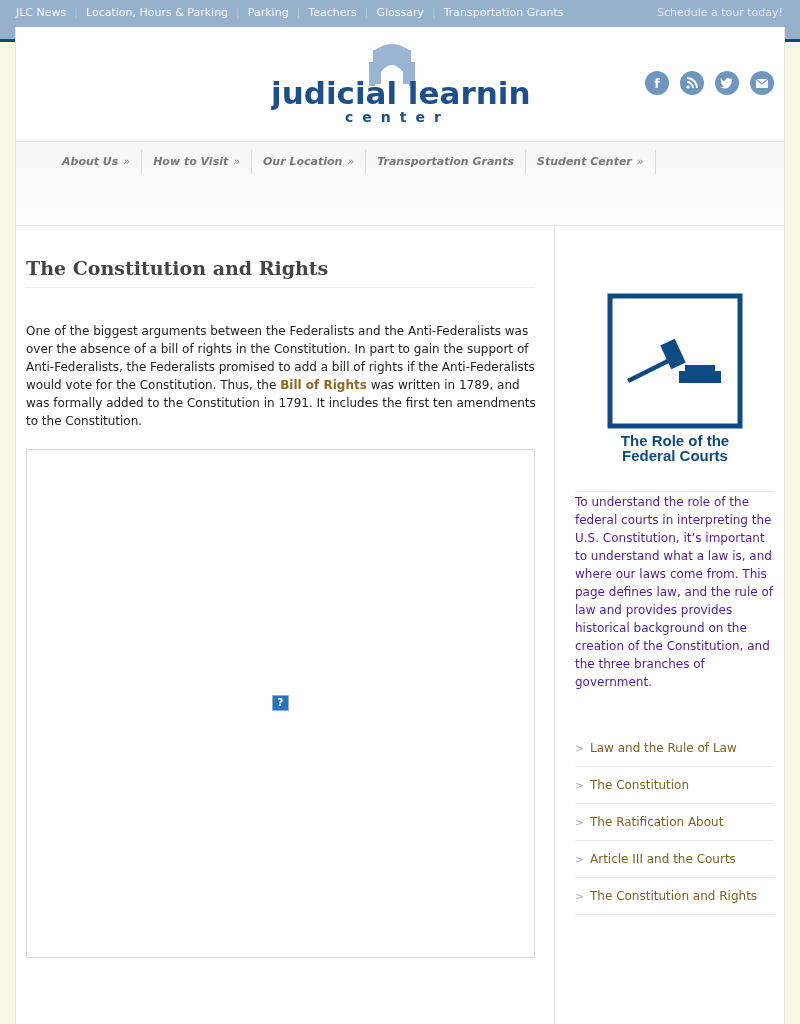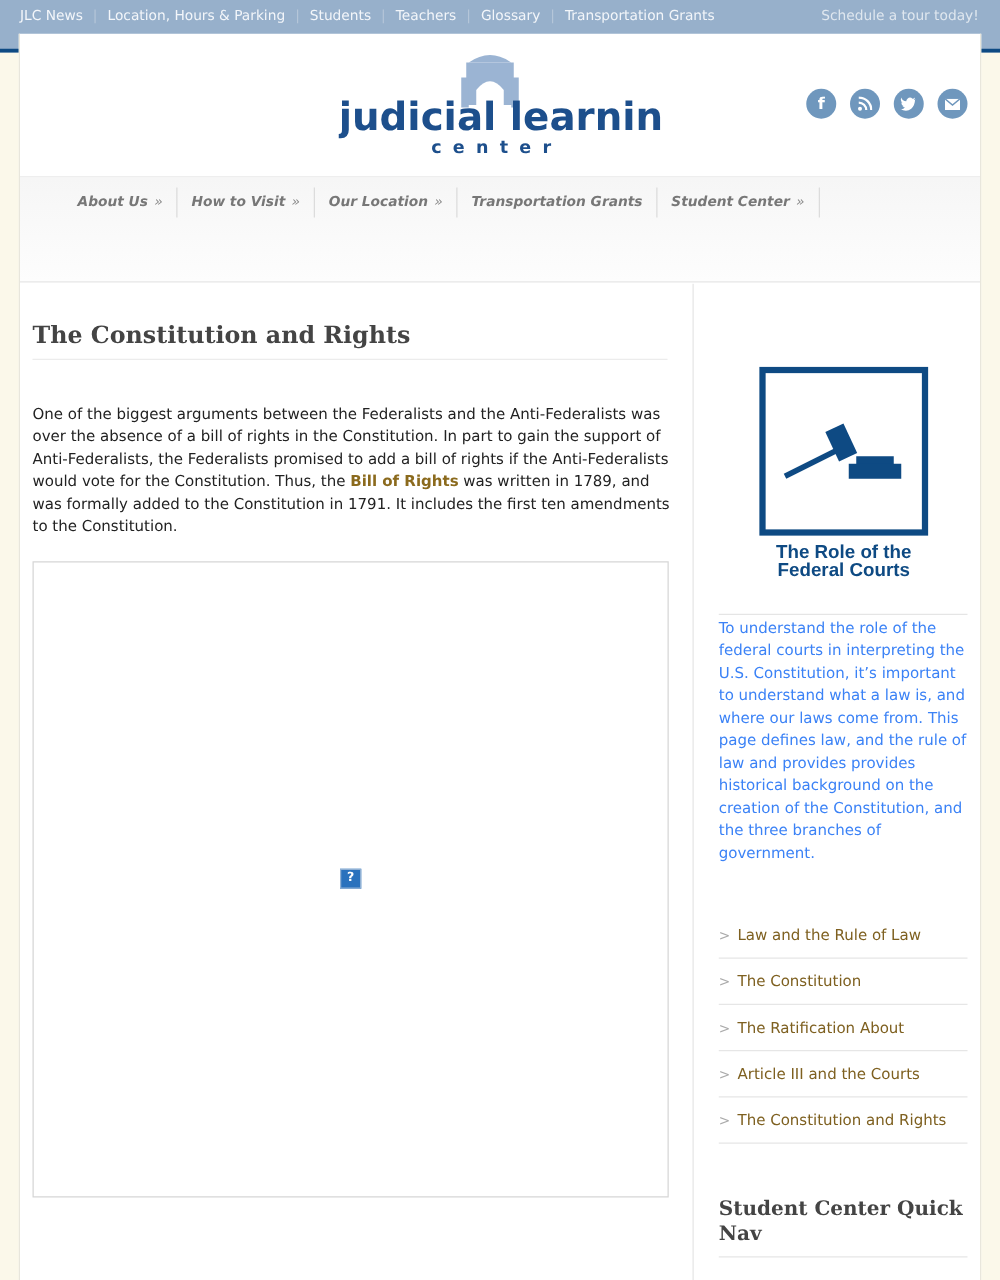--- a/index.html
+++ b/index.html
@@ -76,21 +76,21 @@
     .h2 {
       position: absolute; left: 10px; top: 765px;
       font-family: "DejaVu Serif", serif; font-size: 27px; color: #444;
     }
 
     .side { position: absolute; left: 540px; top: 200px; width: 230px; height: 800px; }
     .badge { position: absolute; left: 51px; top: 66px; width: 140px; height: 172px; }
     .badge-rule { position: absolute; left: 19px; top: 264px; width: 199px; border-top: 1px solid #e5e5e5; }
     .blurb {
       position: absolute; left: 19px; top: 266px; width: 204px;
-      font-size: 12px; line-height: 18px; color: #3b82f6;
+      font-size: 12px; line-height: 18px; color: #4c1d95;
     }
     .sidelist { position: absolute; left: 19px; top: 503px; width: 199px; list-style: none; }
     .sidelist li {
       height: 37px; border-bottom: 1px solid #e6e6e6;
       font-size: 12px; color: #7e6020; display: flex; align-items: center;
     }
     .sidelist li .chev { color: #aaa; font-size: 11px; width: 15px; }
     .sidehead {
       position: absolute; left: 19px; top: 730px; width: 199px;
       font-family: "DejaVu Serif", serif; font-size: 16px; color: #444; line-height: 20px;
@@ -99,21 +99,21 @@
   </style>
 </head>
 <body>
 
 <div class="topbar">
   <div class="links">
     <span class="item">JLC News</span>
       <span class="sep">|</span>
     <span class="item">Location, Hours &amp; Parking</span>
       <span class="sep">|</span>
-    <span class="item">Students</span>
+    <span class="item">Parking</span>
       <span class="sep">|</span>
     <span class="item">Teachers</span>
       <span class="sep">|</span>
     <span class="item">Glossary</span>
       <span class="sep">|</span>
     <span class="item">Transportation Grants</span>
   </div>
   <span class="tour">Schedule a tour today!</span>
 </div>
 
@@ -200,15 +200,14 @@
         </li>
       <li>
           <span class="chev">&gt;</span>
           <span>Article III and the Courts</span>
         </li>
       <li>
           <span class="chev">&gt;</span>
           <span>The Constitution and Rights</span>
         </li>
     </ul>
-    <h3 class="sidehead">Student Center Quick Nav</h3>
   </div>
 </div>
 
 </body></html>

